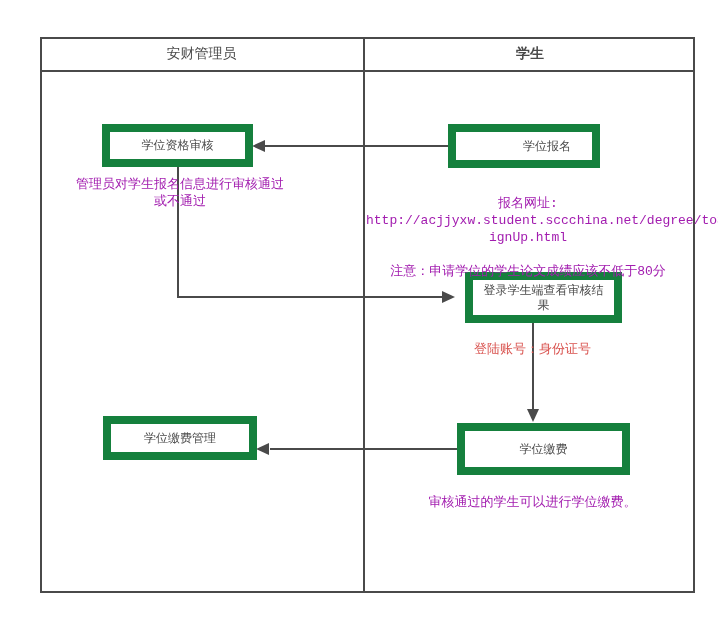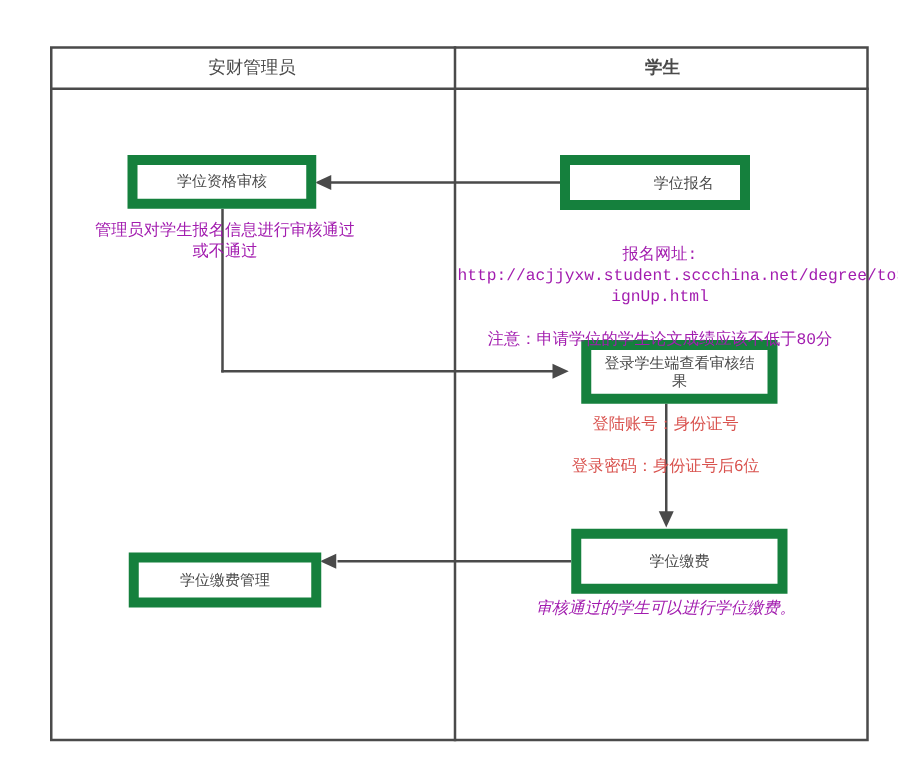--- a/index.html
+++ b/index.html
@@ -49,21 +49,21 @@
     display: flex; align-items: center; justify-content: center;
     font-size: 12px; color: #4a4a4a;
     text-align: center;
     z-index: 3;
   }
   .node .node-label { white-space: pre-line; line-height: 1.25; }
 
   #node-qualification-review { left: 102px; top: 124px; width: 151px; height: 43px; }
   #node-signup               { left: 448px; top: 124px; width: 152px; height: 44px; padding-left: 46px; }
   #node-view-result          { left: 455px; top: 272px; width: 157px; height: 51px; margin-left: 10px; }
-  #node-payment-admin        { left: 103px; top: 442px; width: 154px; height: 44px; }
+  #node-payment-admin        { left: 103px; top: 416px; width: 154px; height: 44px; }
   #node-payment              { left: 457px; top: 423px; width: 173px; height: 52px; }
 
   
   .line { background: #4a4a4a; z-index: 1; }
   .head { width: 0; height: 0; z-index: 2; }
 
   #arrow1-line { left: 264px; top: 145px; width: 184px; height: 2px; }
   #arrow1-head { left: 252px; top: 140px;
                  border-top: 6px solid transparent; border-bottom: 6px solid transparent;
                  border-right: 13px solid #4a4a4a; }
@@ -88,23 +88,23 @@
   .note {
     font-size: 13px; line-height: 1.3;
     text-align: center; white-space: pre-line;
     color: #a21caf; z-index: 4;
   }
   .note.red { color: #d9534f; }
 
   #note-qualification { left: 40px;  top: 176px; width: 280px; }
   #note-signup        { left: 366px; top: 179px; width: 324px; font-family: Liberation Mono, monospace; }
   #note-signup .warning { margin-top: 1px; }
-  #note-view-result   { left: 415px; top: 314px; width: 235px; }
+  #note-view-result   { left: 415px; top: 324px; width: 235px; }
   #note-payment-admin { left: 40px;  top: 481px; width: 285px; }
-  #note-payment       { left: 380px; top: 478px; width: 305px; font-style: italic; }
+  #note-payment       { left: 380px; top: 494px; width: 305px; }
 </style>
 </head>
 <body>
 
 <div class="stage">
 
   <div class="abs outer-frame"></div>
   <div class="abs lane-divider"></div>
   <div class="abs header-sep"></div>
 
@@ -154,19 +154,18 @@
 
   <div class="abs note" id="note-signup">
     <div>报名网址:
 http://acjjyxw.student.sccchina.net/degree/toS
 ignUp.html</div>
     <div class="red warning">注意：申请学位的学生论文成绩应该不低于80分</div>
   </div>
 
   <div class="abs note red" id="note-view-result">
     <div>登陆账号：身份证号</div>
-    <div>登录密码：身份证号后6位</div>
   </div>
 
 
   <div class="abs note" id="note-payment">审核通过的学生可以进行学位缴费。</div>
 
 </div>
 
 </body></html>

